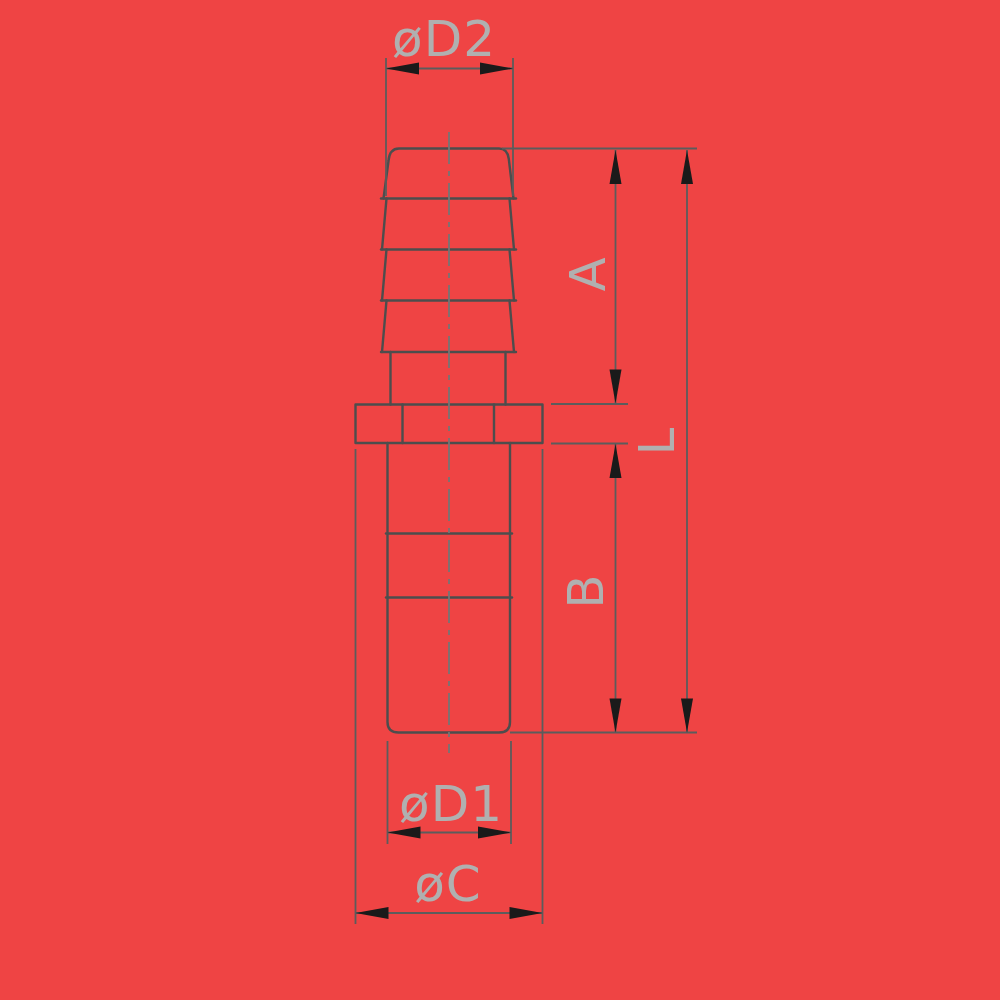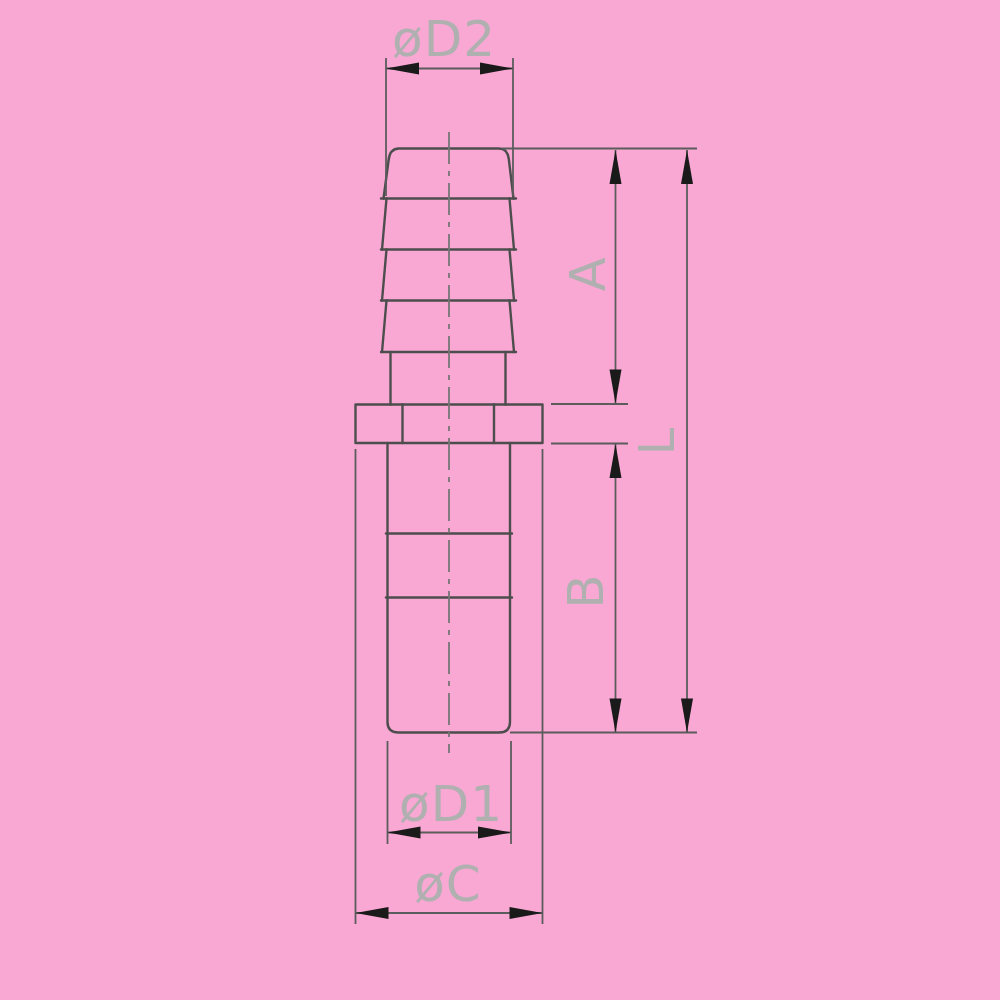--- a/index.html
+++ b/index.html
@@ -4,21 +4,21 @@
 <style>
   html, body {
     margin: 0;
     padding: 0;
     background: #ffffff;
   }
   .stage {
     position: relative;
     width: 1000px;
     height: 1000px;
-    background: #f9a8d4;
+    background: #ef4444;
     overflow: hidden;
   }
   svg { display: block; }
 
   
   .part {
     stroke: #4d4d4d;
     stroke-width: 2.4;
     fill: none;
     stroke-linejoin: round;

